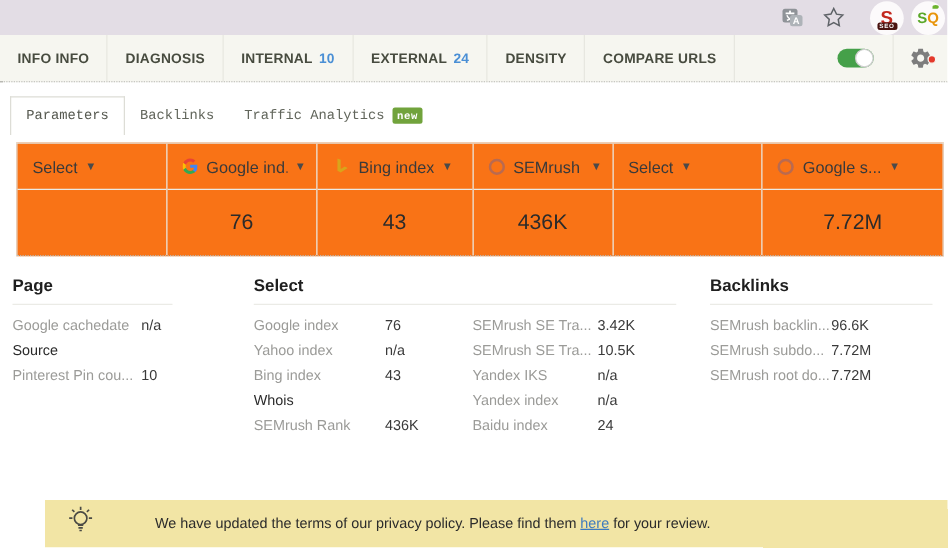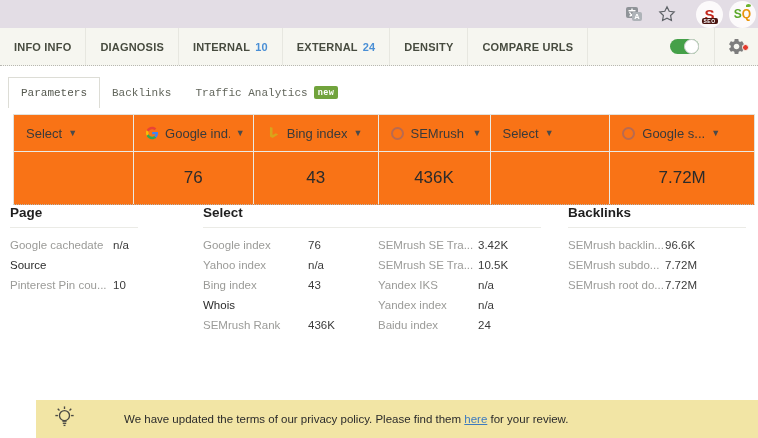--- a/index.html
+++ b/index.html
@@ -42,21 +42,21 @@
   .pt-col:last-child { border-right: none; }
   .c0 { width: 120px; } .c1 { width: 120px; } .c2 { width: 125px; } .c3 { width: 112px; } .c4 { width: 120px; } .c5 { width: 144px; }
   .pt-head { height: 37px; display: flex; align-items: center; padding: 0 8px 0 12px; border-bottom: 1px solid #eaeae4; cursor: pointer; overflow: hidden; white-space: nowrap; }
   .pt-label { font-size: 13px; color: #3a3a3a; margin-left: 7px; overflow: hidden; }
   .pt-head.no-icon .pt-label { margin-left: 0; }
   .dd-arrow { font-size: 9px; color: #4a4a4a; margin-left: 6px; }
   .pt-val { height: 52px; display: flex; align-items: center; justify-content: center; font-size: 17px; color: #2b2b2b; }
   .semrush-ring { width: 13px; height: 13px; border: 2px solid #B96A50; border-radius: 50%; flex: none; }
 
   
-  .sections { position: relative; height: 152px; font-size: 11.5px; }
+  .sections { position: relative; height: 152px; margin-top: 16px; font-size: 11.5px; }
   .section { position: absolute; top: 0; }
   .sec-page { left: 10px; width: 128px; }
   .sec-domain { left: 203px; width: 338px; }
   .sec-backlinks { left: 568px; width: 178px; }
   .section h3 { font-size: 13.5px; font-weight: bold; color: #1f1f1f; padding-bottom: 7px; border-bottom: 1px solid #ebebe6; }
   .rows { margin-top: 11px; }
   .s-row { display: flex; margin-bottom: 8px; line-height: 12px; }
   .s-label { color: #9b9b98; white-space: nowrap; overflow: hidden; flex: none; }
   .s-label.link { color: #2b2b2b; cursor: pointer; }
   .s-value { color: #3a3a3a; white-space: nowrap; }

